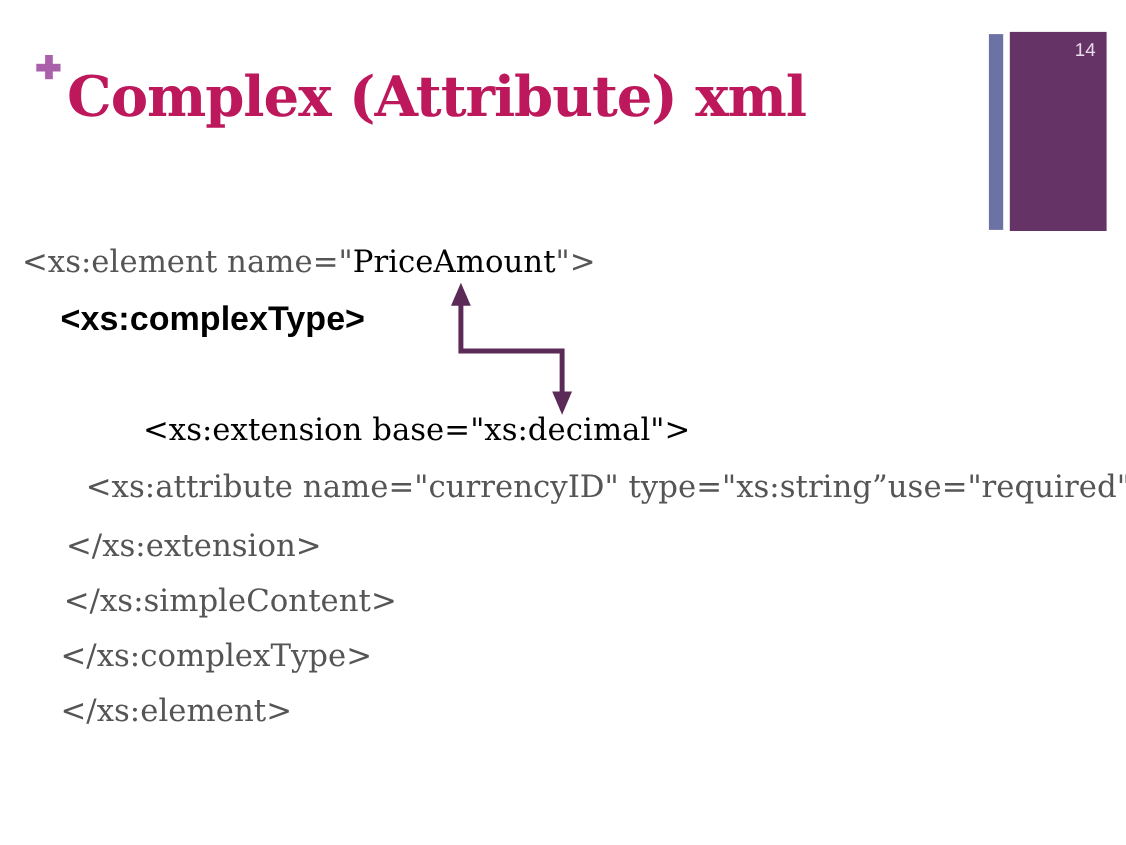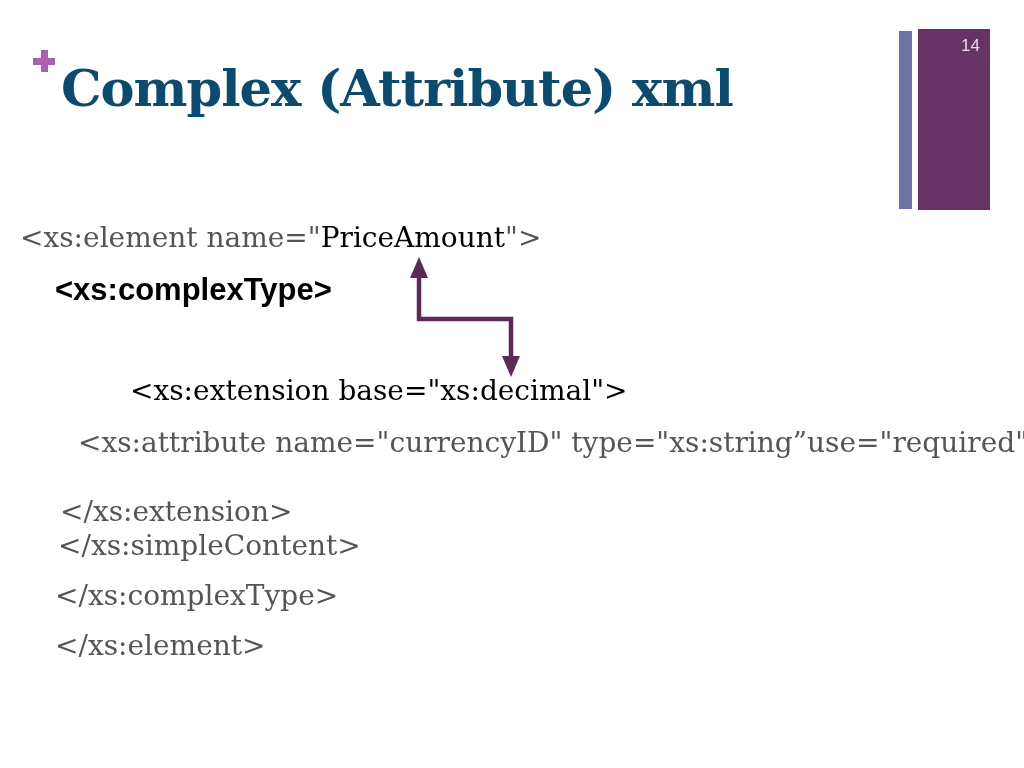--- a/index.html
+++ b/index.html
@@ -20,31 +20,31 @@
   
   .title {
     position: absolute;
     left: 61px;
     top: 58px;
     margin: 0;
     font-family: "DejaVu Serif", serif;
     font-size: 51px;
     font-weight: bold;
     letter-spacing: -1px;
-    color: #0c4a6e;
+    color: #be185d;
     white-space: nowrap;
   }
 
   
   .deco-blue-bar {
     position: absolute; left: 899px; top: 31px; width: 13px; height: 178px;
     background: #6C72A3;
   }
   .page-number-box {
-    position: absolute; left: 918px; top: 29px; width: 72px; height: 181px;
+    position: absolute; left: 918px; top: 29px; width: 88px; height: 181px;
     background: #653366;
     box-sizing: border-box;
     text-align: right;
     padding: 7px 10px 0 0;
   }
   .page-number-box .pagenum {
     font-family: "Liberation Sans", sans-serif;
     font-size: 17px;
     color: #E8DCE8;
   }
@@ -100,21 +100,21 @@
 
 
   <div class="code-line" style="left:130px; top:374px;">
     <span class="seg-red">&lt;xs:extension base="xs:decimal"&gt;</span>
   </div>
 
   <div class="code-line" style="left:78px; top:426px;">
     <span class="seg-gray">&lt;xs:attribute name="currencyID" type="xs:string”use="required"/&gt;</span>
   </div>
 
-  <div class="code-line" style="left:60px; top:479px;margin-top:16px;">
+  <div class="code-line" style="left:60px; top:479px;">
     <span class="seg-gray">&lt;/xs:extension&gt;</span>
   </div>
 
   <div class="code-line" style="left:58px; top:529px;">
     <span class="seg-gray">&lt;/xs:simpleContent&gt;</span>
   </div>
 
   <div class="code-line" style="left:55px; top:629px;">
     <span class="seg-gray">&lt;/xs:element&gt;</span>
   </div>

